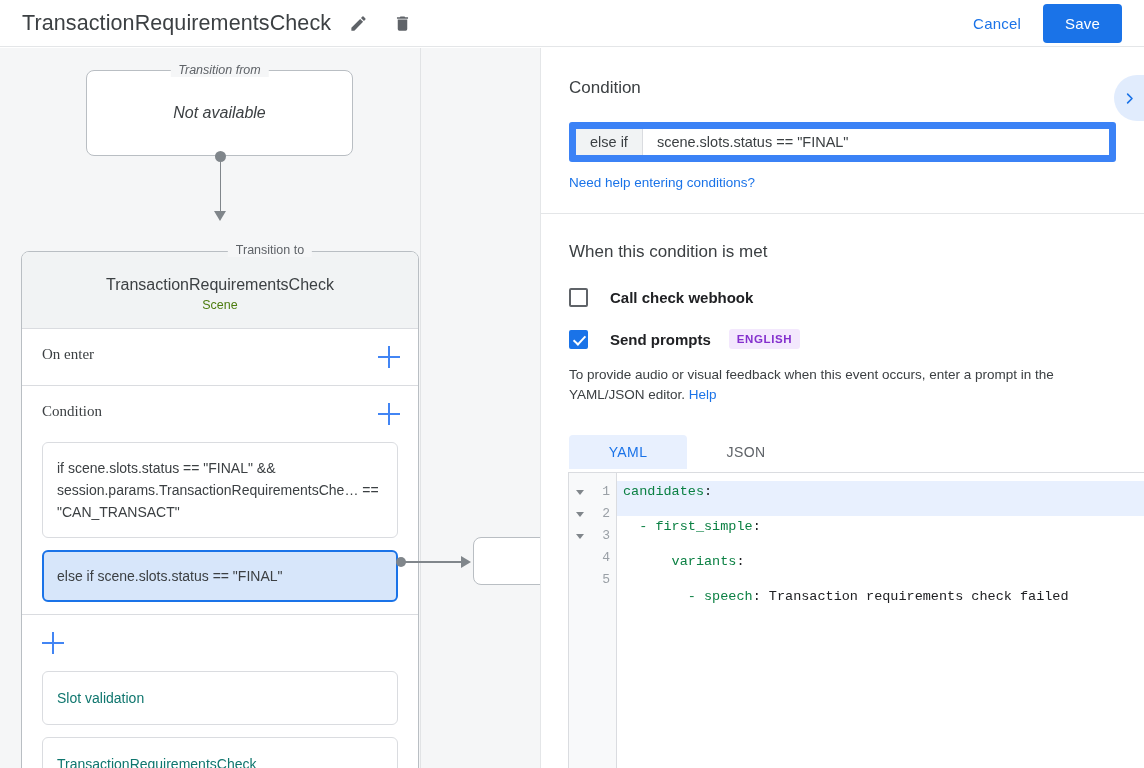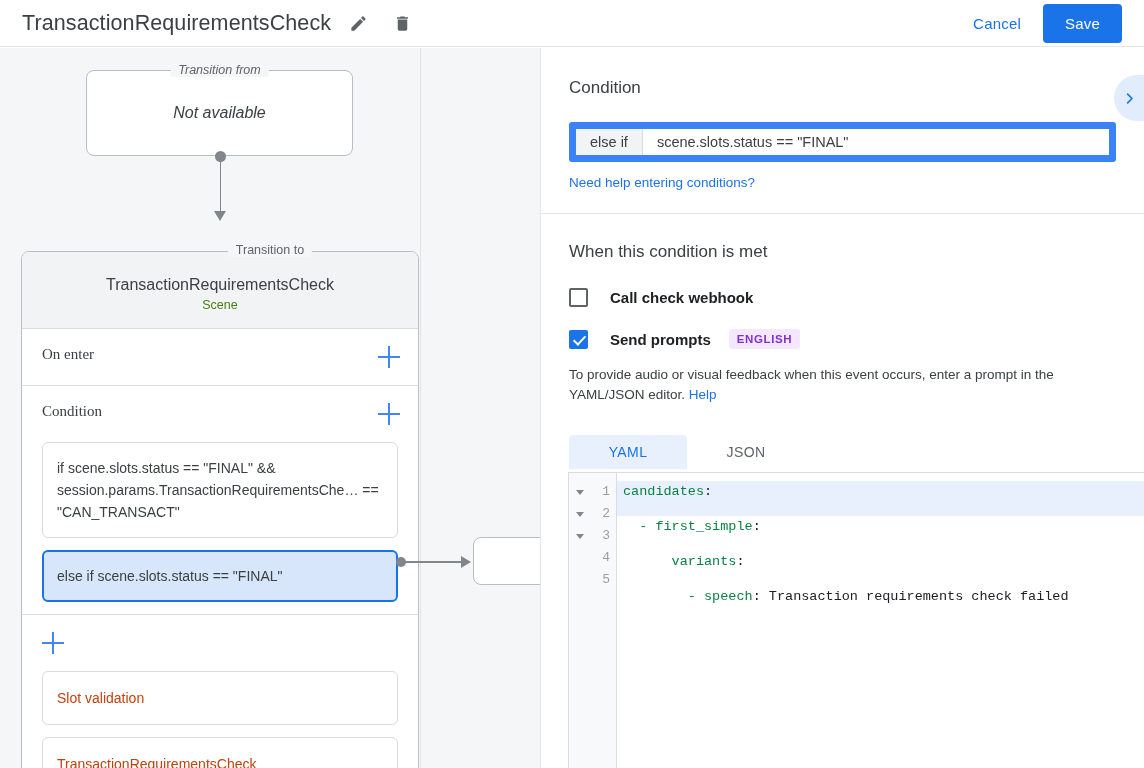--- a/index.html
+++ b/index.html
@@ -153,21 +153,21 @@
   .cond-item.selected {
     background: #d7e6fa;
     border: 2px solid #1a73e8;
     padding: 13px 13px;
   }
   .slot-item {
     margin: 0 20px 12px 20px;
     border: 1px solid #dadce0; border-radius: 6px;
     background: #ffffff;
     padding: 18px 14px;
-    font-size: 14px; color: #c2410c;
+    font-size: 14px; color: #0f766e;
     cursor: pointer;
   }
 
   
   #sel-dot {
     position: absolute; left: 396px; top: 509px;
     width: 10px; height: 10px; border-radius: 50%; background: #80868b;
     z-index: 4;
   }
   #sel-line {

